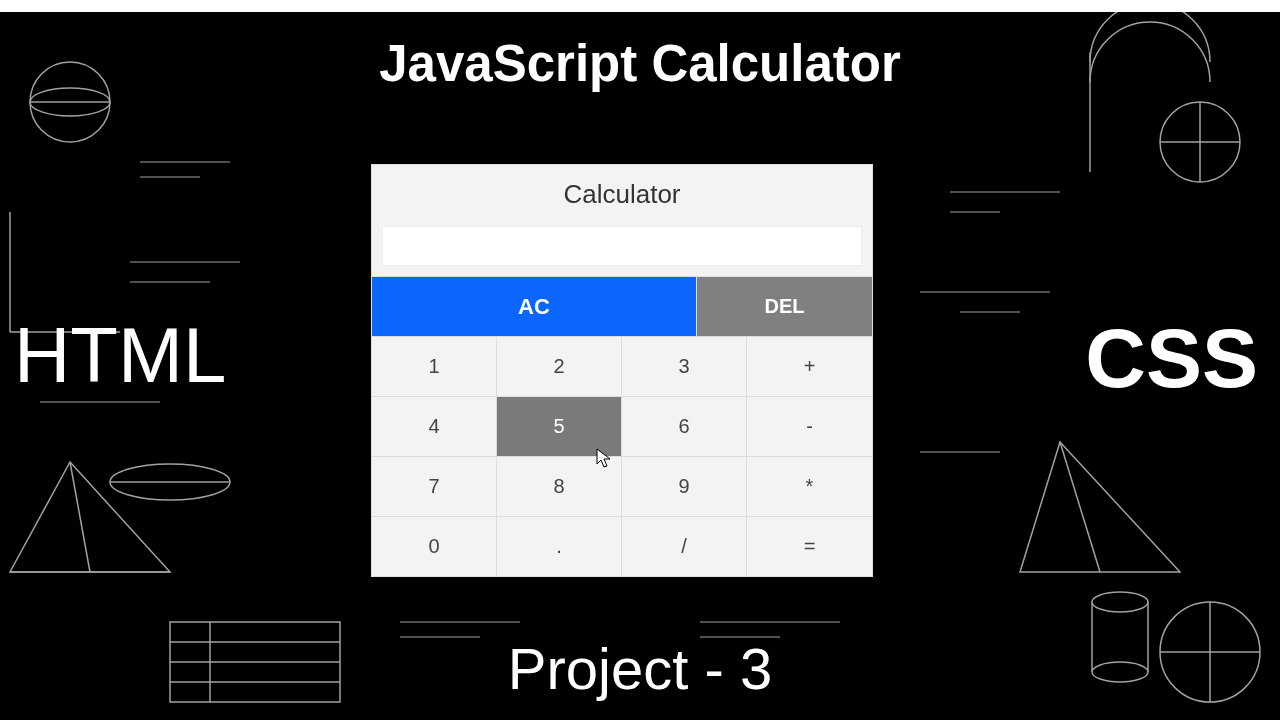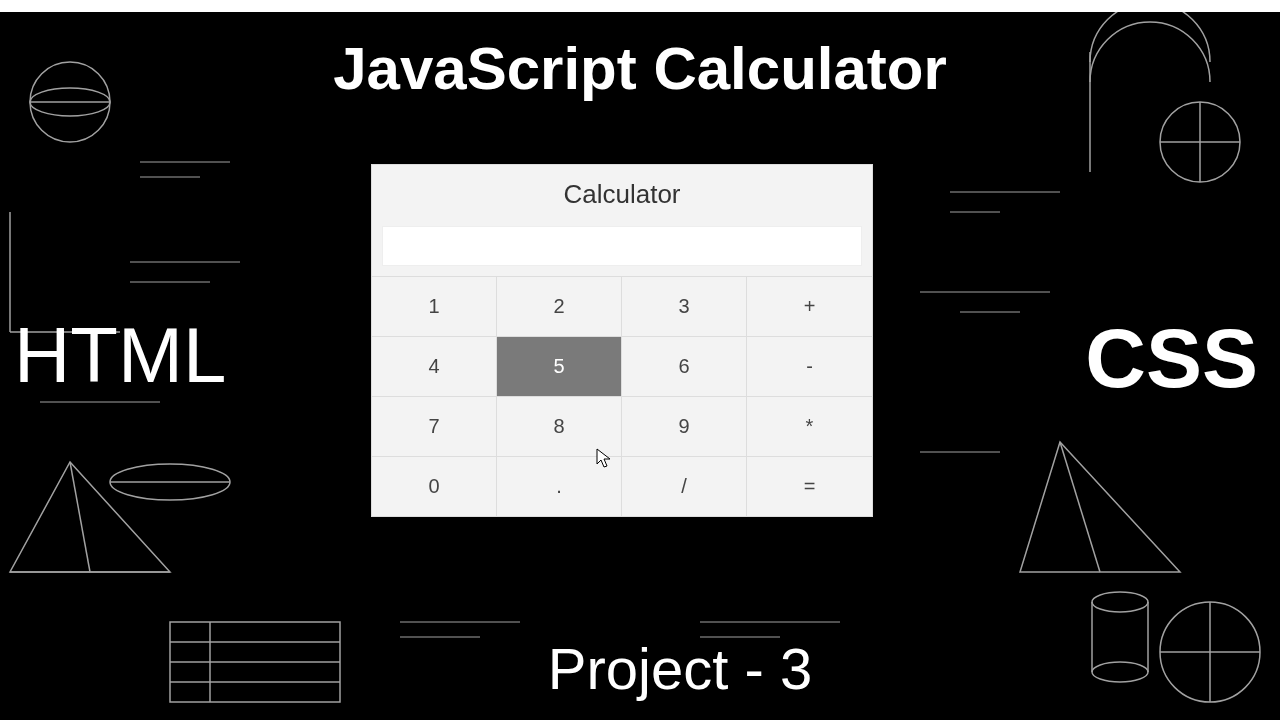--- a/index.html
+++ b/index.html
@@ -23,21 +23,21 @@
     z-index: 0;
     opacity: 0.9;
   }
   .bg-doodles svg { width: 100%; height: 100%; }
   .overlay-title {
     position: absolute;
     top: 34px;
     left: 50%;
     transform: translateX(-50%);
     color: #fff;
-    font-size: 60px;
+    font-size: 51px;
     font-weight: 700;
     white-space: nowrap;
     z-index: 4;
   }
   .overlay-left {
     position: absolute;
     left: 14px;
     top: 310px;
     color: #fff;
     font-size: 78px;
@@ -56,21 +56,20 @@
   }
   .overlay-bottom {
     position: absolute;
     left: 50%;
     bottom: 18px;
     transform: translateX(-50%);
     color: #fff;
     font-size: 58px;
     font-weight: 500;
     z-index: 4;
-    margin-left: 40px;
   }
   .calc {
     position: absolute;
     left: 372px;
     top: 165px;
     width: 500px;
     background: #f3f3f3;
     box-shadow: 0 0 0 1px #ddd;
     z-index: 3;
   }
@@ -203,20 +202,24 @@
 
 <div class="overlay-title">JavaScript Calculator</div>
 <div class="overlay-left">HTML</div>
 <div class="overlay-right">CSS</div>
 <div class="overlay-bottom">Project - 3</div>
 
 <div class="calc">
   <div class="calc-title">Calculator</div>
   <div class="display"></div>
 
+  <div class="row">
+    <div class="btn ac">AC</div>
+    <div class="btn del">DEL</div>
+  </div>
 
   <div class="row">
     <div class="btn">1</div>
     <div class="btn">2</div>
     <div class="btn">3</div>
     <div class="btn">+</div>
   </div>
   <div class="row">
     <div class="btn">4</div>
     <div class="btn hover">5</div>

